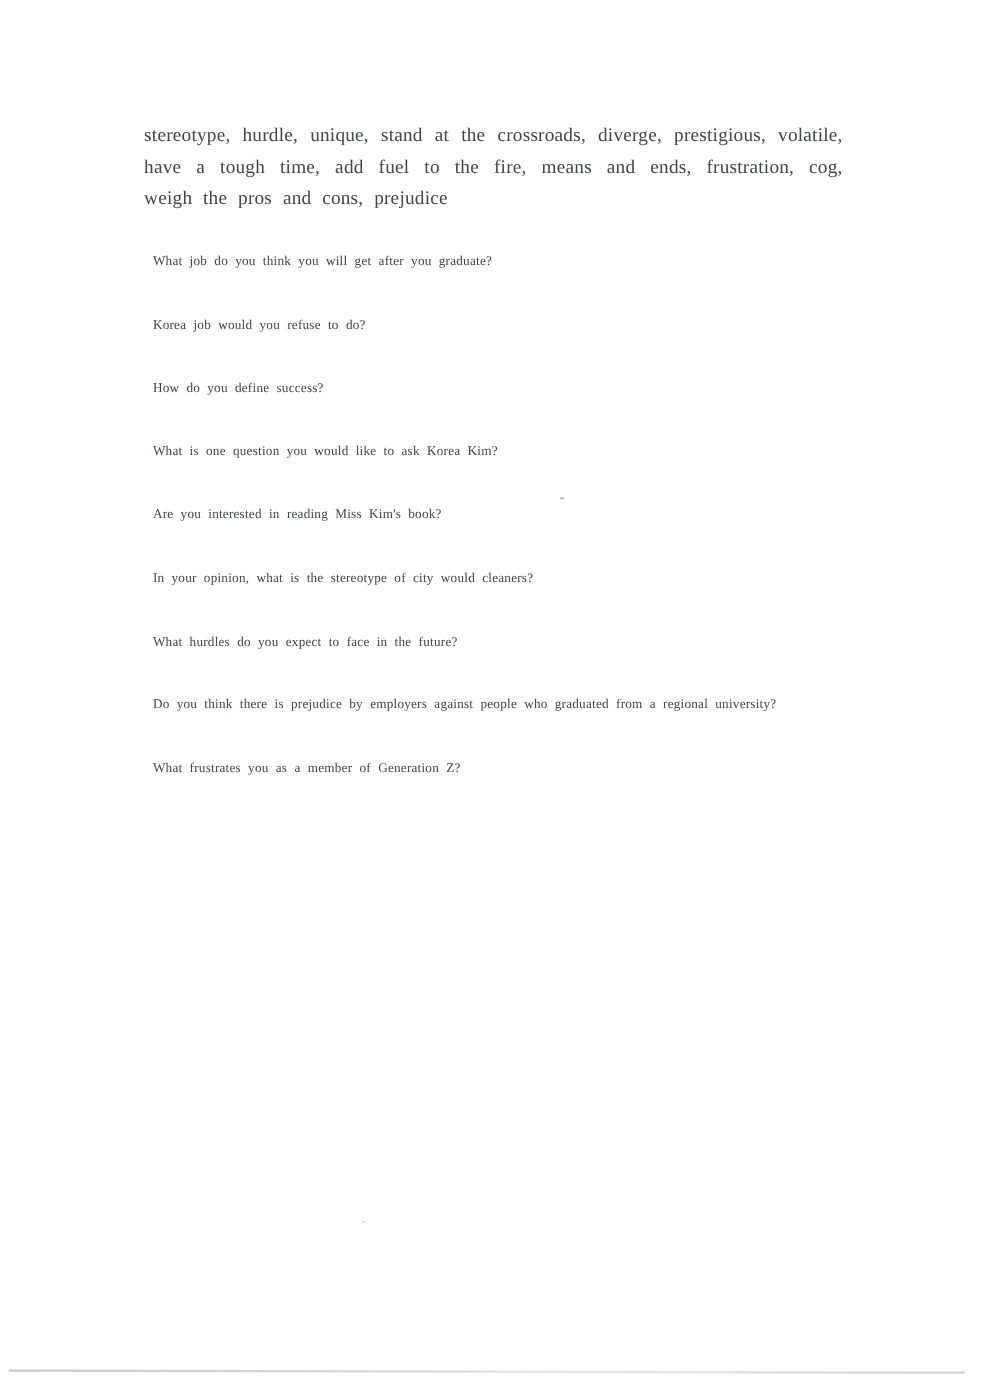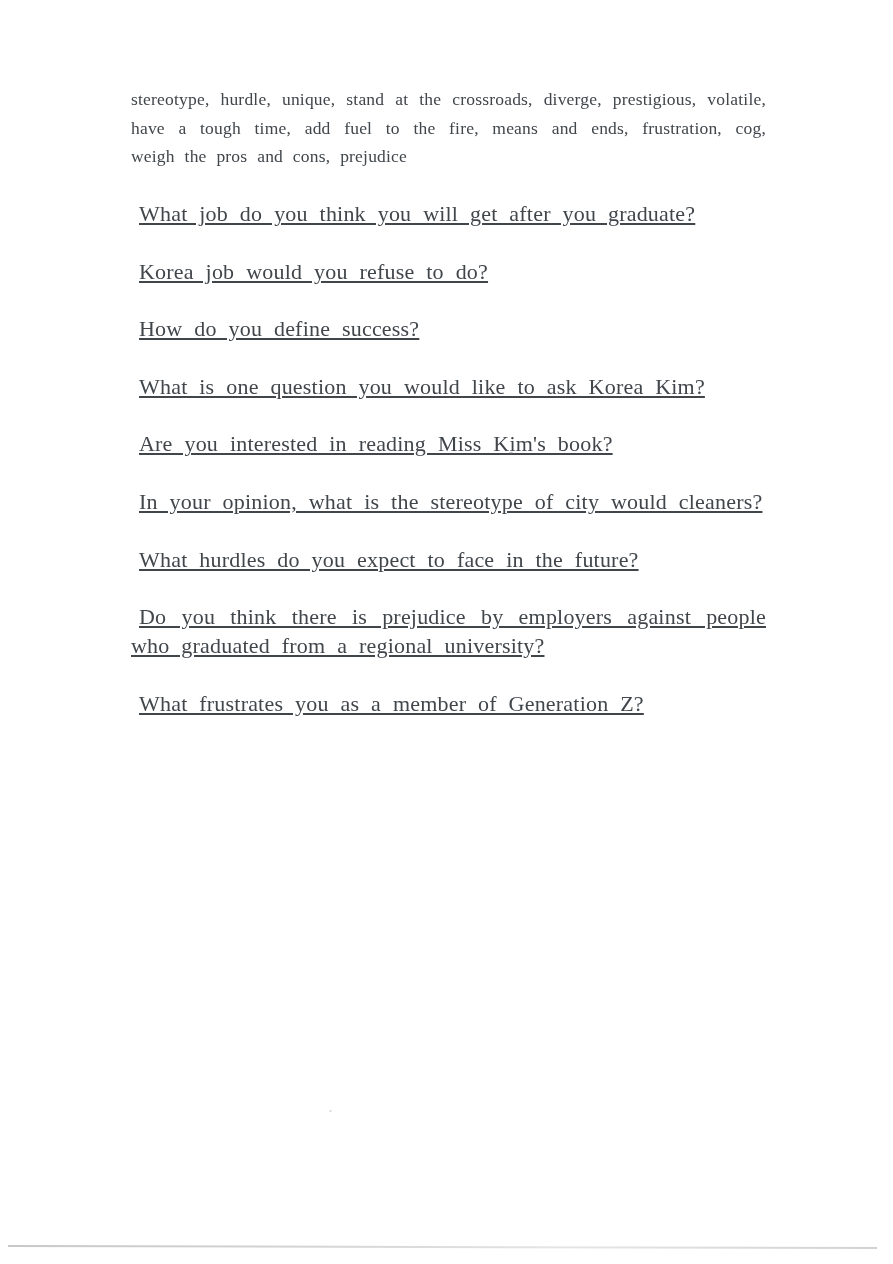--- a/index.html
+++ b/index.html
@@ -7,42 +7,41 @@
     padding: 0;
     background: #ffffff;
   }
   .page {
     position: relative;
     width: 893px;
     height: 1264px;
     background: #ffffff;
     overflow: hidden;
     box-sizing: border-box;
-    padding: 85px 127px 0 131px;
+    padding: 108px 127px 0 131px;
     font-family: "Liberation Serif", "DejaVu Serif", serif;
     color: #41464b;
     -webkit-font-smoothing: antialiased;
   }
   .vocab {
     margin: 0 0 29px 0;
     font-size: 17.5px;
     line-height: 28.7px;
     text-align: justify;
     word-spacing: 0.30em;
     letter-spacing: 0.2px;
   }
   .question {
     margin: 0 0 28.9px 0;
-    font-size: 22px;
+    font-size: 12px;
     line-height: 28.7px;
     text-align: justify;
     text-indent: 8px;
     word-spacing: 0.28em;
     letter-spacing: 0.2px;
-    text-decoration: underline;
   }
   .speck {
     position: absolute;
     border-radius: 50%;
   }
   .speck-1 {
     left: 509px;
     top: 452px;
     width: 4px;
     height: 2px;

